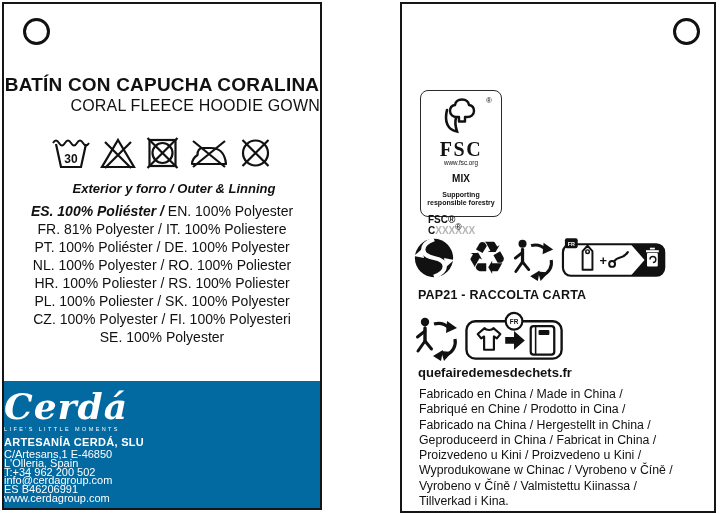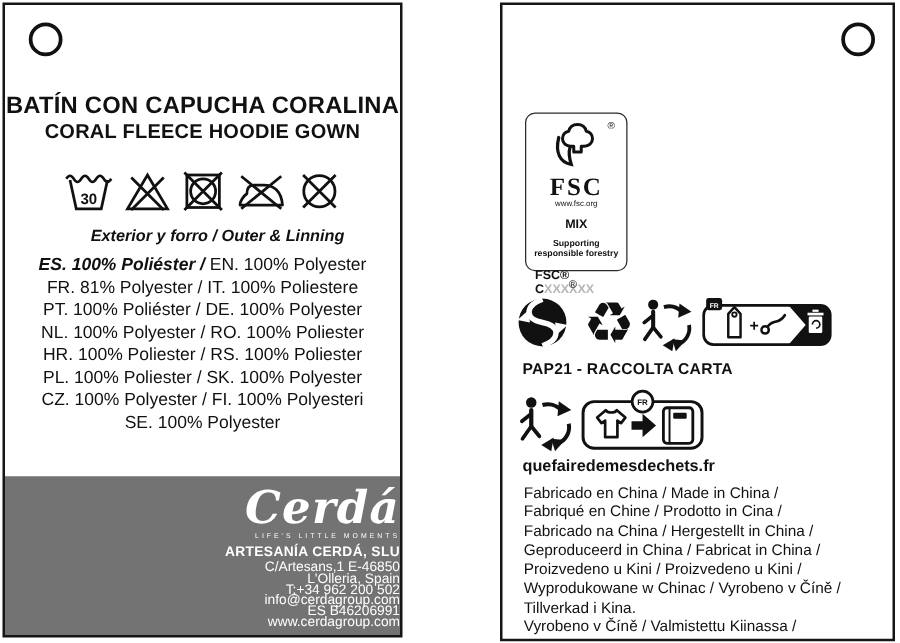--- a/index.html
+++ b/index.html
@@ -7,27 +7,27 @@
   .canvas{position:relative;width:720px;height:514px;background:#fff;overflow:hidden;}
   .tag{position:absolute;background:#fff;border:2px solid #151515;box-sizing:border-box;}
   #left-tag{left:2px;top:2px;width:320px;height:508px;}
   #right-tag{left:400px;top:2px;width:316px;height:511px;}
   .hole{position:absolute;width:21px;height:21px;border:3px solid #111;border-radius:50%;background:#fff;}
   #left-tag .hole{left:19px;top:14px;}
   #right-tag .hole{right:14px;top:14px;}
 
   
   .title1{position:absolute;top:70px;left:0;right:0;text-align:center;font-size:19px;font-weight:bold;letter-spacing:.2px;}
-  .title2{position:absolute;top:93px;left:0;right:0;text-align:center;font-size:16px;font-weight:bold;letter-spacing:.2px;}
+  .title2{position:absolute;top:93px;left:0;right:0;text-align:right;font-size:16px;font-weight:normal;letter-spacing:.2px;}
   .care-row{position:absolute;top:131px;left:0;right:0;display:flex;justify-content:center;align-items:flex-start;gap:9px;}
   .care-row svg{display:block;}
   .section-label{position:absolute;top:177px;left:0;right:0;text-align:center;font-size:13px;font-weight:bold;font-style:italic;padding-left:24px;}
   .comp{position:absolute;top:198px;left:0;right:0;text-align:center;font-size:14px;line-height:18px;}
   .comp .bi{font-weight:bold;font-style:italic;}
-  .footer{position:absolute;left:0;right:0;top:377px;bottom:0;background:#737373;color:#fff;text-align:right;}
+  .footer{position:absolute;left:0;right:0;top:377px;bottom:0;background:#0369a1;color:#fff;text-align:left;}
   .logo-script{font-family:"DejaVu Serif","Liberation Serif",serif;font-style:italic;font-weight:bold;font-size:36px;line-height:40px;margin-top:5px;letter-spacing:1px;}
   .logo-tagline{font-size:5.5px;letter-spacing:2.4px;margin-top:0;}
   .company{font-size:11px;font-weight:bold;margin-top:4px;letter-spacing:.3px;}
   .addr{font-size:11px;line-height:8.8px;margin-top:2px;}
 
   
   .fsc-box{position:absolute;left:18px;top:86px;width:82px;height:127px;border:1.5px solid #2a2a2a;border-radius:8px;box-sizing:border-box;text-align:center;}
   .fsc-reg{position:absolute;right:9px;top:5px;font-size:8px;}
   .fsc-tree{margin-top:5px;}
   .fsc-word{font-family:"Liberation Serif",serif;font-weight:bold;font-size:20px;line-height:18px;letter-spacing:1.5px;}
@@ -190,18 +190,18 @@
     </div>
     <div class="dechets">quefairedemesdechets.fr</div>
 
     <div class="madein">
       <div>Fabricado en China / Made in China /</div>
       <div>Fabriqué en Chine / Prodotto in Cina /</div>
       <div>Fabricado na China / Hergestellt in China /</div>
       <div>Geproduceerd in China / Fabricat in China /</div>
       <div>Proizvedeno u Kini / Proizvedeno u Kini /</div>
       <div>Wyprodukowane w Chinac / Vyrobeno v Číně /</div>
+      <div>Vyrobeno v Číně / Valmistettu Kiinassa /</div>
       <div>Tillverkad i Kina.</div>
-      <div>Vyrobeno v Číně / Valmistettu Kiinassa /</div>
     </div>
   </div>
 
 </div>
 
 </body></html>

